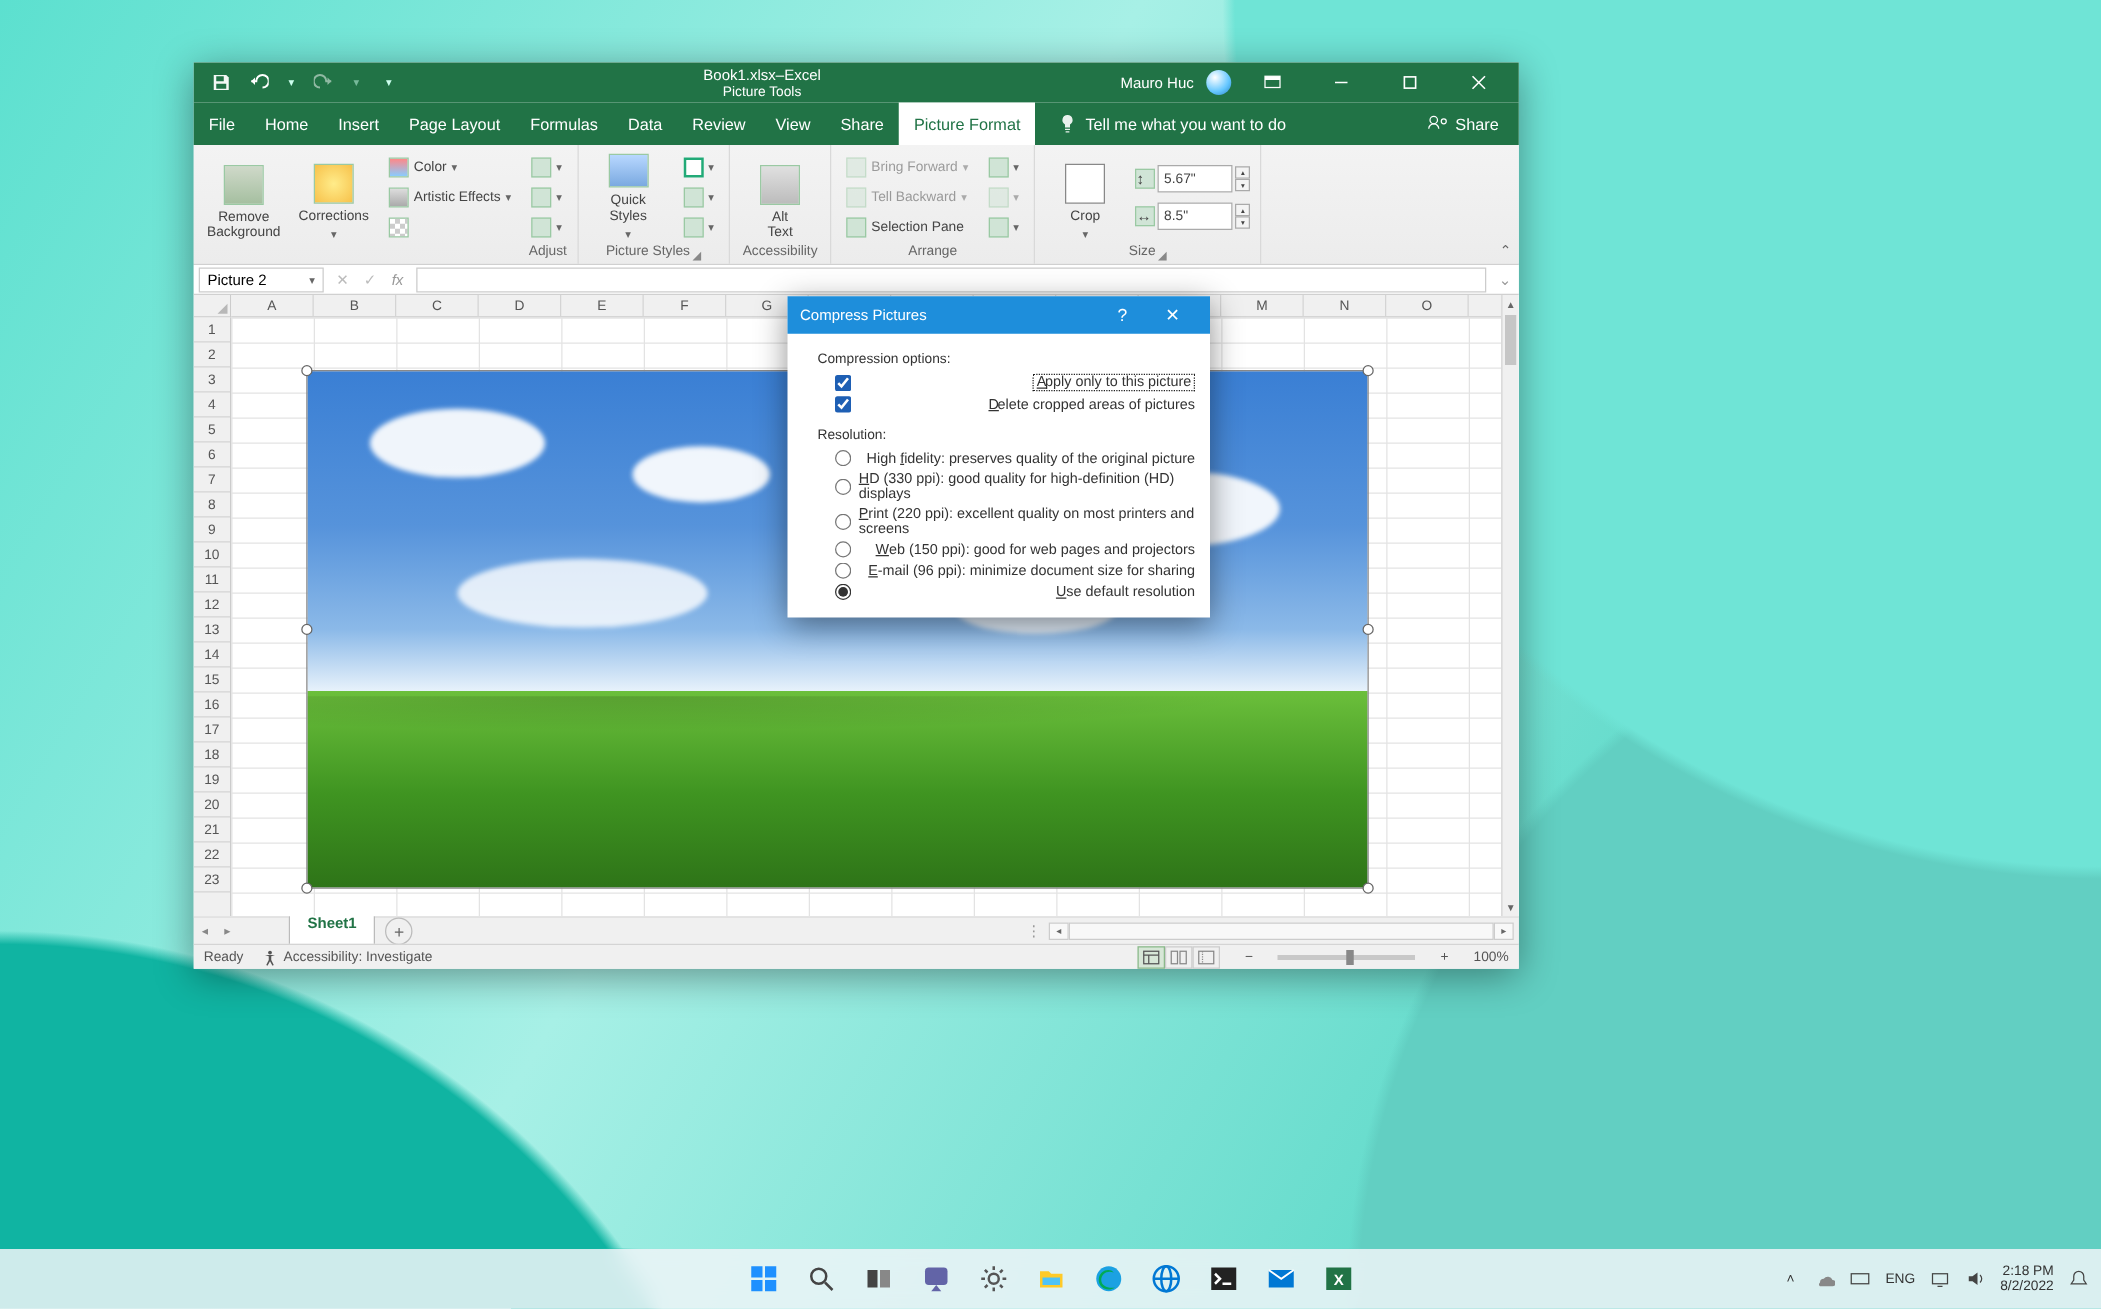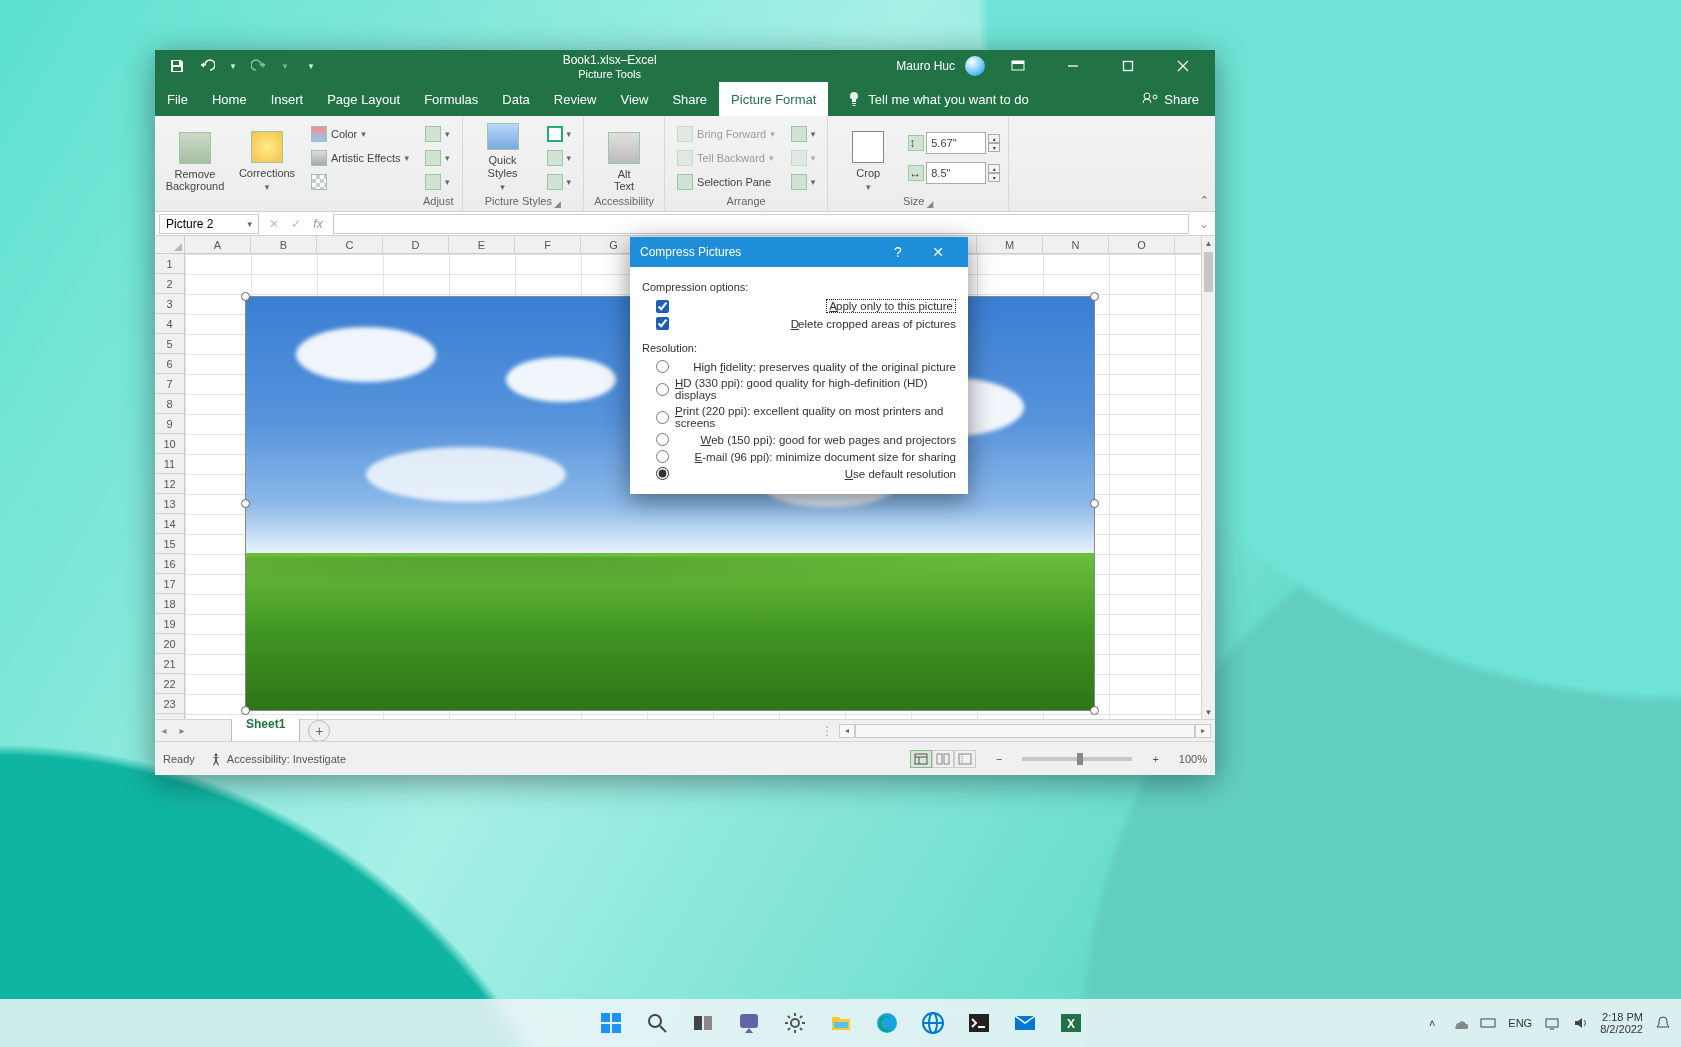--- a/index.html
+++ b/index.html
@@ -64,41 +64,41 @@
   }
   .cloud { position:absolute; background:#fff; border-radius:50%; filter:blur(2px); opacity:.92; }
   .hill-shadow{ position:absolute; left:0; right:0; top:63%; height:8%; background:radial-gradient(ellipse at 30% 0%, rgba(0,0,0,.15), transparent 60%);}
   .handle { width:9px; height:9px; background:#fff; border:1px solid #666; position:absolute; border-radius:50%; }
 
   
   .dialog { position:absolute; left:630px; top:237px; width:338px; background:#fff; box-shadow:0 6px 24px rgba(0,0,0,.45); font-size:12px; }
   .dlg-title { height:30px; background:#1e8edb; color:#fff; display:flex; align-items:center; padding:0 10px; font-size:12px; }
   .dlg-title .sp { flex:1; }
   .dlg-tbtn { width:40px; text-align:center; font-size:14px; }
-  .dlg-body { padding:8px 12px 12px 12px; color:#333; }
+  .dlg-body { padding:8px 12px 12px 24px; color:#333; }
   .sect { font-size:11px; margin:6px 0 4px 0; color:#333; }
   .opt { display:flex; align-items:center; gap:6px; padding:2px 0 2px 14px; font-size:11.5px;justify-content:space-between; }
   .opt input[type=checkbox], .opt input[type=radio] { width:13px; height:13px; }
   .opt input[type=checkbox]{ accent-color:#1e5fb4; }
   .opt input[type=radio]{ accent-color:#333; }
   .focus-box { border:1px dotted #222; padding:0 2px; }
   .dlg-btns { display:flex; gap:12px; justify-content:flex-end; margin-top:10px; }
   .dlg-btn { width:70px; height:23px; border:1px solid #adadad; background:linear-gradient(#fefefe,#e6e6e6); font-size:12px; cursor:pointer; }
   .dlg-btn.default { border:1px solid #2a7de1; box-shadow:inset 0 0 0 1px #8cb9ef; }
   .u { text-decoration:underline; }
 
   .sheet-tabs { height:22px; background:#f0f0f0; border-top:1px solid #d4d4d4; display:flex; align-items:center; font-size:12px; }
   .sheet-nav { width:18px; text-align:center; color:#888; font-size:10px; }
   .sheet-tab { padding:0 14px; height:38px; line-height:22px; border:1px solid #bbb; border-bottom:2px solid #217346; background:#fff; color:#217346; font-weight:600; }
   .add-sheet { width:22px; height:22px; border:1px solid #bbb; border-radius:50%; margin-left:8px; display:flex; align-items:center; justify-content:center; color:#666; font-size:14px; }
   .hsb { flex:1; display:flex; align-items:center; justify-content:flex-end; gap:0; padding:0 4px; }
   .hsb-track { width:340px; height:14px; border:1px solid #ccc; background:#f8f8f8; position:relative; }
   .hsb-btn { width:16px; height:14px; border:1px solid #ccc; background:#f8f8f8; display:flex; align-items:center; justify-content:center; font-size:8px; color:#666;}
 
-  .statusbar { height:34px; background:#f0f0f0; border-top:1px solid #d4d4d4; display:flex; align-items:center; font-size:11px; color:#555; padding:0 8px; gap:14px; }
+  .statusbar { height:20px; background:#f0f0f0; border-top:1px solid #d4d4d4; display:flex; align-items:center; font-size:11px; color:#555; padding:0 8px; gap:14px; }
   .statusbar .sp { flex:1; }
   .view-btn { width:22px; height:18px; border:1px solid #ccc; display:flex; align-items:center; justify-content:center; }
   .view-btn.active { background:#d7e7d7; border-color:#8bb98b; }
   .zoom-slider { width:110px; height:4px; background:#c8c8c8; position:relative; }
   .zoom-thumb { position:absolute; top:-4px; left:55px; width:6px; height:12px; background:#888; }
 
   
   .taskbar { position:absolute; left:0; right:0; bottom:0; height:48px; background:rgba(240,244,248,.85); backdrop-filter:blur(8px); display:flex; align-items:center; }
   .tb-center { position:absolute; left:50%; transform:translateX(-50%); display:flex; gap:6px; }
   .tb-icon { width:40px; height:40px; display:flex; align-items:center; justify-content:center; border-radius:4px; }

